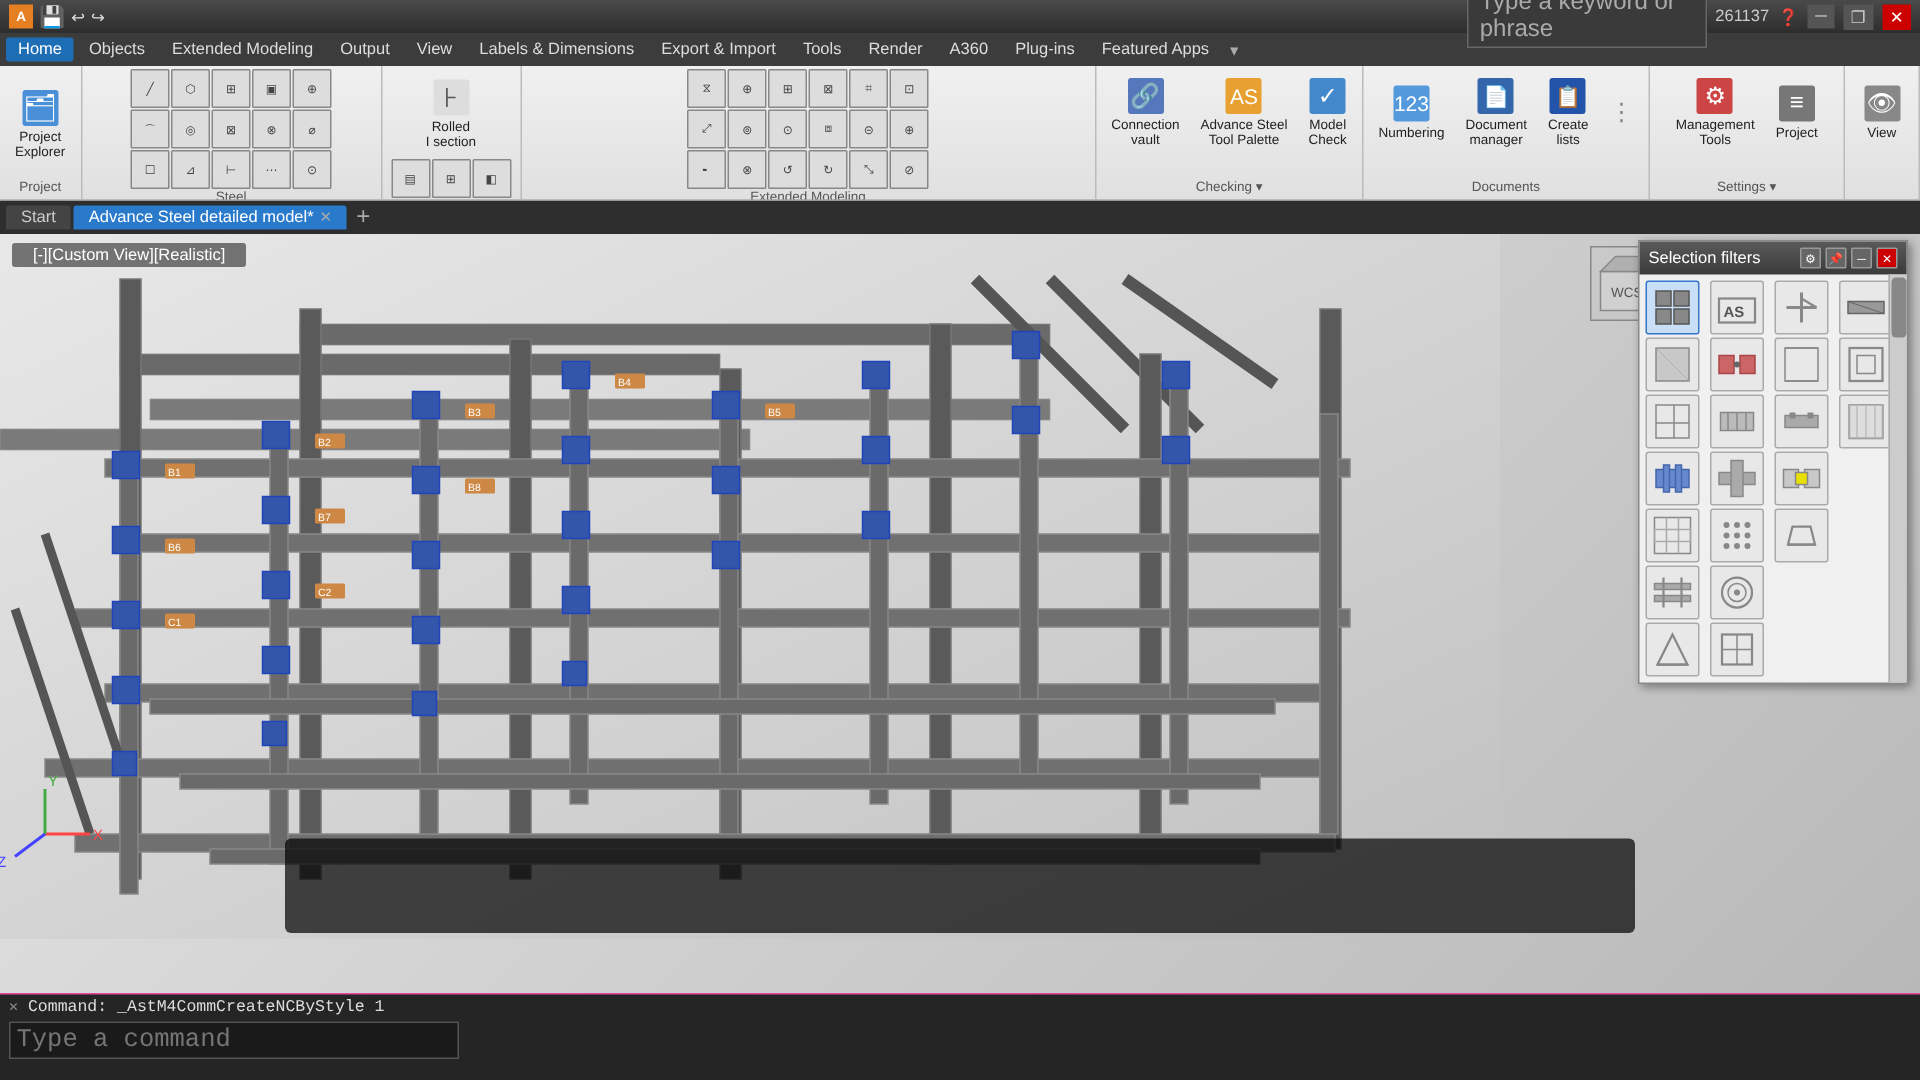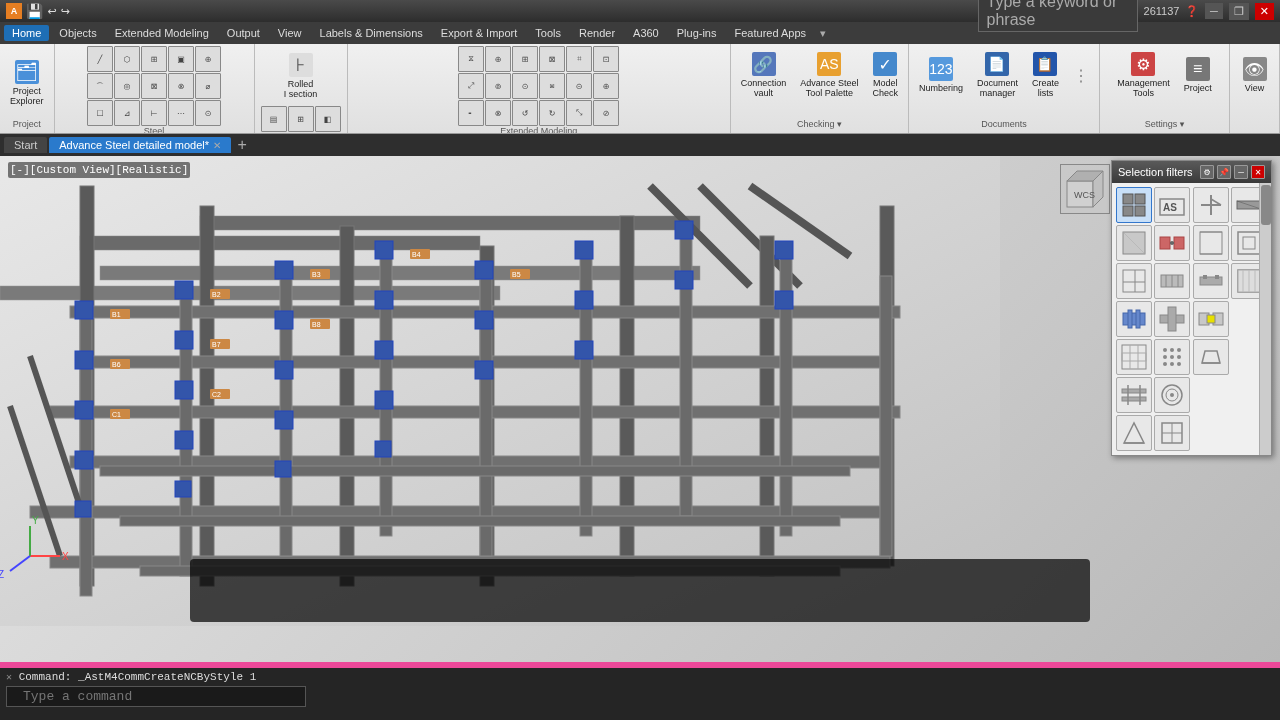--- a/index.html
+++ b/index.html
@@ -131,24 +131,23 @@
       background: linear-gradient(135deg, #e8e8e8 0%, #d0d0d0 50%, #b8b8b8 100%);
     }
 
     
     #view-label {
       position: absolute;
       top: 6px;
       left: 8px;
       background: rgba(0,0,0,0.5);
       color: #fff;
-      padding: 2px 2px;
+      padding: 2px 14px;
       font-size: 11px;
       border-radius: 2px;
-      font-family: Liberation Mono, monospace;
     }
 
     
     #wcs-indicator {
       position: absolute;
       top: 8px;
       right: 170px;
       width: 50px;
       height: 50px;
       border: 1px solid #888;
@@ -158,21 +157,21 @@
       justify-content: center;
       font-size: 10px;
       color: #333;
     }
 
     
     #selection-filters {
       position: absolute;
       top: 4px;
       right: 8px;
-      width: 161px;
+      width: 180px;
       background: #f0f0f0;
       border: 1px solid #888;
       box-shadow: 2px 2px 6px rgba(0,0,0,0.4);
       margin-left: 17px;
     }
     #sf-titlebar {
       height: 22px;
       background: linear-gradient(to bottom, #5a5a5a, #3a3a3a);
       display: flex;
       align-items: center;
@@ -237,42 +236,42 @@
       text-align: center;
       border-radius: 4px;
       width: 900px;
       line-height: 1.4;
     }
 
     
     #command-bar {
       height: 58px;
       background: #252525;
-      border-top: 6px solid #ec4899;
+      border-top: 1px solid #ec4899;
       display: flex;
       flex-direction: column;
       justify-content: flex-start;
       padding: 2px 6px;
       color: #ccc;
       font-size: 11px;
       font-family: 'Courier New', monospace;
     }
     #command-bar .cmd-line { padding: 1px 0; color: #ddd; font-size: 11px; }
     #command-bar .cmd-input {
       display: flex;
       align-items: center;
       gap: 4px;
       margin-top: 2px;
     }
     #command-bar input {
       background: #1a1a1a;
       border: 1px solid #555;
       color: #eee;
-      padding: 2px 16px;
-      font-size: 13px;
+      padding: 2px 4px;
+      font-size: 17px;
       width: 300px;
       font-family: 'Courier New', monospace;
     }
 
     
     #sf-scroll {
       position: absolute;
       right: 0;
       top: 22px;
       width: 12px;

